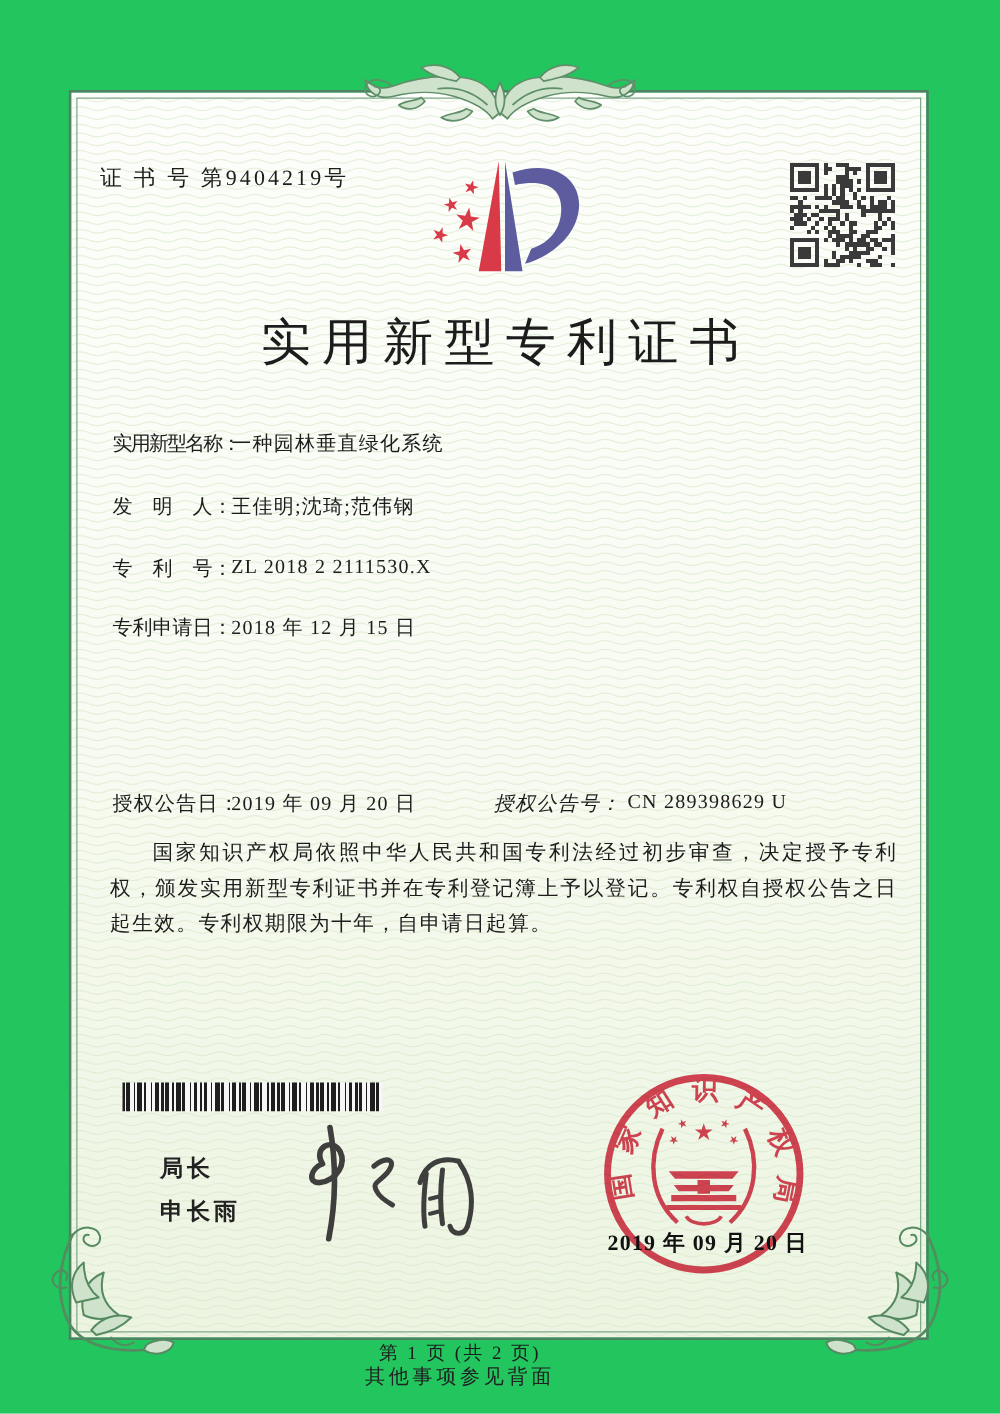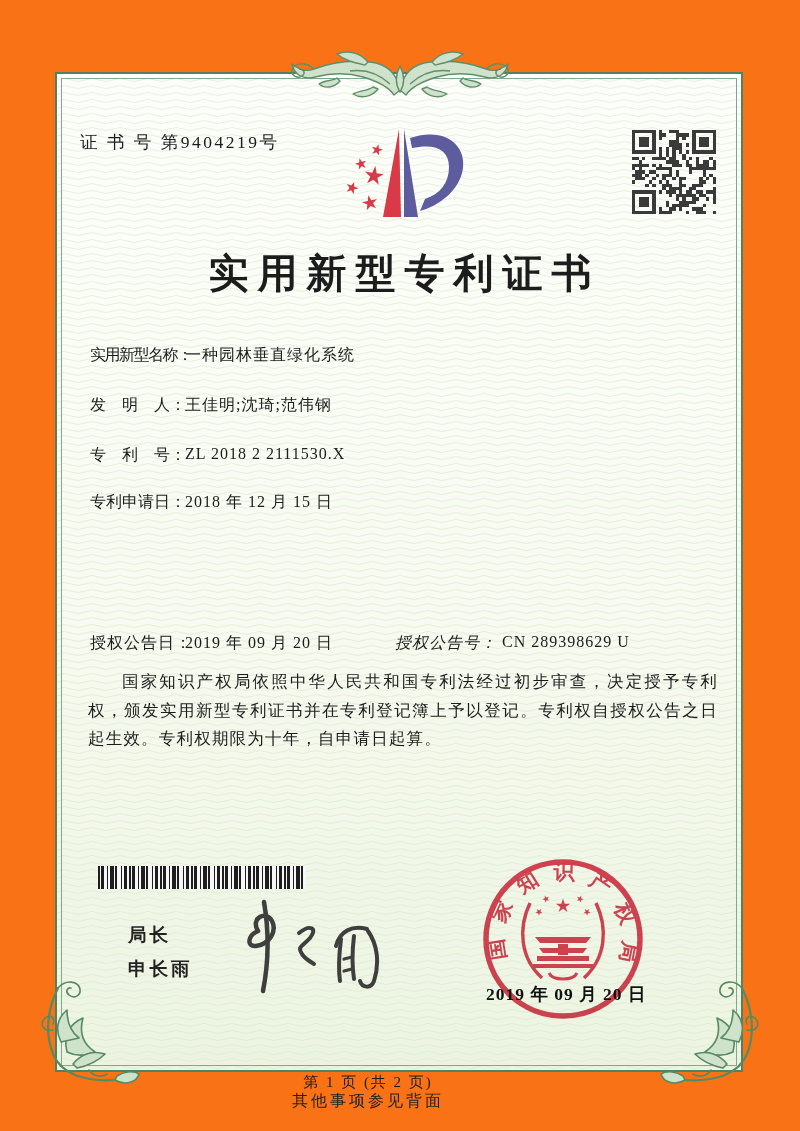--- a/index.html
+++ b/index.html
@@ -1,32 +1,32 @@
 <!DOCTYPE html>
 <html><head>
 <meta charset="utf-8">
 <style>
   html,body{margin:0;padding:0;background:#ffffff;}
-  .page{position:relative;width:800px;height:1131px;background:#f97316;overflow:hidden;
+  .page{position:relative;width:800px;height:1131px;background:#22c55e;overflow:hidden;
         font-family:"Liberation Serif","DejaVu Serif",serif;color:#1c1c1c;}
   
   .frame{position:absolute;left:55px;top:72px;width:684px;height:996px;
          border:2px solid #4e8263;background:linear-gradient(180deg,#fdfefb 0%,#f8fbf2 50%,#ecf4e1 100%);}
   .frame-inner{position:absolute;left:4px;top:4px;right:4px;bottom:4px;border:1px solid #7fa98c;}
   .waves{position:absolute;left:0;top:0;width:100%;height:100%;opacity:.6;}
   .orn-top{position:absolute;left:282px;top:44px;width:236px;height:58px;z-index:3;}
   .orn-corner{position:absolute;top:980px;width:106px;height:106px;z-index:3;}
   .orn-corner.left{left:36px;}
   .orn-corner.right{left:658px;transform:scaleX(-1);}
   
   .cert-no{position:absolute;left:80px;top:130px;font-size:17.5px;letter-spacing:2.5px;z-index:4;}
   .logo{position:absolute;left:340px;top:112px;width:130px;height:112px;z-index:4;}
   .qr{position:absolute;left:632px;top:130px;width:84px;height:84px;z-index:4;}
   .title{position:absolute;left:0;top:246px;width:800px;text-align:center;font-size:40px;
-         font-weight:bold;letter-spacing:9px;text-indent:9px;z-index:4;}
+         font-weight:normal;letter-spacing:9px;text-indent:9px;z-index:4;}
   
   .frow{position:absolute;left:90px;font-size:16px;z-index:4;white-space:nowrap;}
   .flabel{display:inline-block;width:95px;vertical-align:top;}
   .flabel.tight{letter-spacing:-1.5px;}
   .fvalue{display:inline-block;vertical-align:top;letter-spacing:1px;}
   .fvalue.wrap{white-space:normal;width:518px;letter-spacing:2px;line-height:24px;}
   .glabel2{position:absolute;left:305px;top:0;letter-spacing:1px;font-style:italic;}
   .gvalue2{position:absolute;left:412px;top:0;letter-spacing:1px;}
   
   .body-text{position:absolute;left:88px;top:668px;width:630px;font-size:16.5px;line-height:28.5px;

